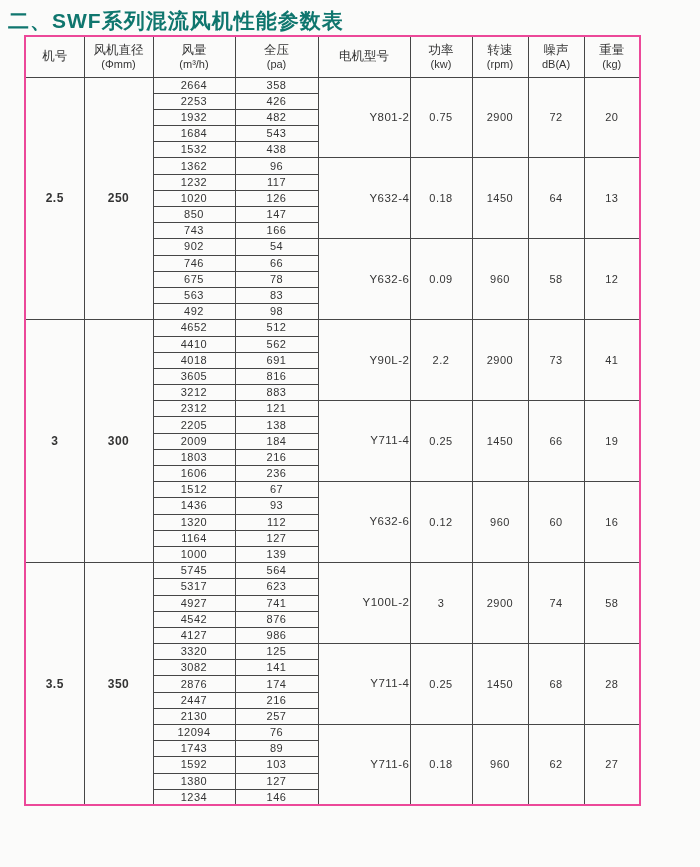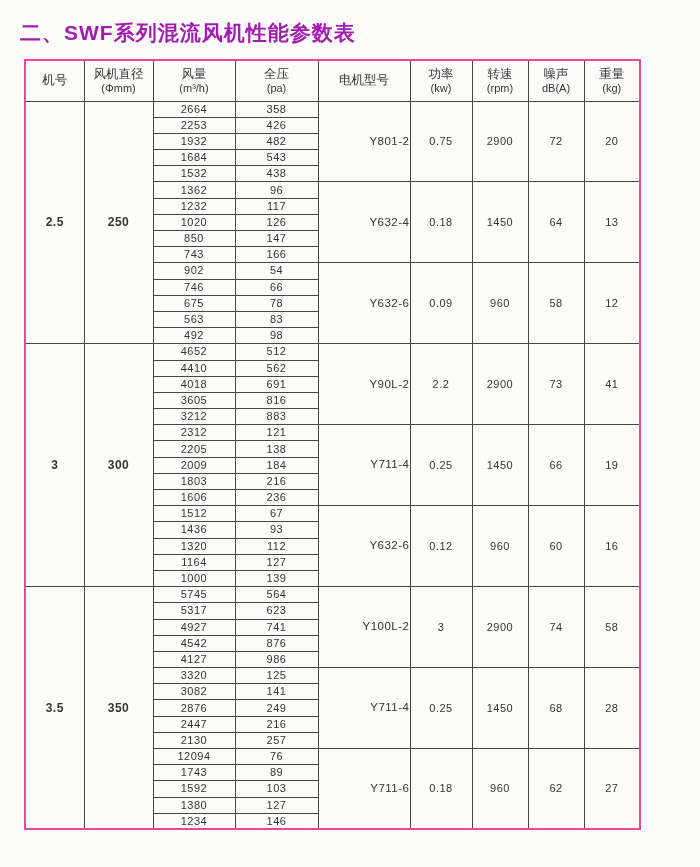--- a/index.html
+++ b/index.html
@@ -9,26 +9,26 @@
     width: 700px;
     height: 867px;
     background: #fbfbfa;
     font-family: "Liberation Sans", "DejaVu Sans", sans-serif;
     color: #2e2e2e;
     overflow: hidden;
   }
   .page { width: 700px; height: 867px; position: relative; }
 
   .title {
-    margin: 12px;
+    margin: 0;
     padding: 7px 0 0 8px;
     font-size: 21px;
     font-weight: bold;
     letter-spacing: 1px;
-    color: #a21caf;
+    color: #0f766e;
   }
   .subtitle {
     margin: 0;
     padding: 11px 0 9px 30px;
     text-align: center;
     font-size: 17px;
     font-weight: bold;
     letter-spacing: 1px;
     color: #222;
   }
@@ -311,21 +311,21 @@
           <td rowspan="5" class="speed-cell">1450</td>
           <td rowspan="5" class="noise-cell">68</td>
           <td rowspan="5" class="weight-cell">28</td>
         </tr>
         <tr>
           <td class="airflow-cell">3082</td>
           <td class="pressure-cell">141</td>
         </tr>
         <tr>
           <td class="airflow-cell">2876</td>
-          <td class="pressure-cell">249</td>
+          <td class="pressure-cell">174</td>
         </tr>
         <tr>
           <td class="airflow-cell">2447</td>
           <td class="pressure-cell">216</td>
         </tr>
         <tr>
           <td class="airflow-cell">2130</td>
           <td class="pressure-cell">257</td>
         </tr>
         <tr>

